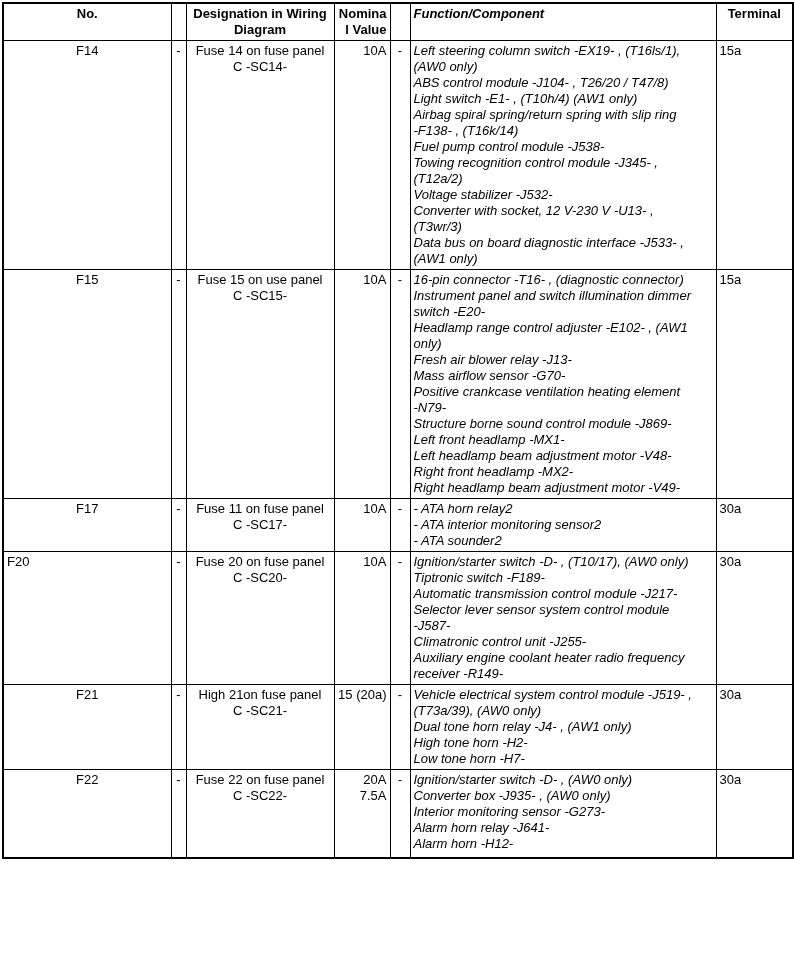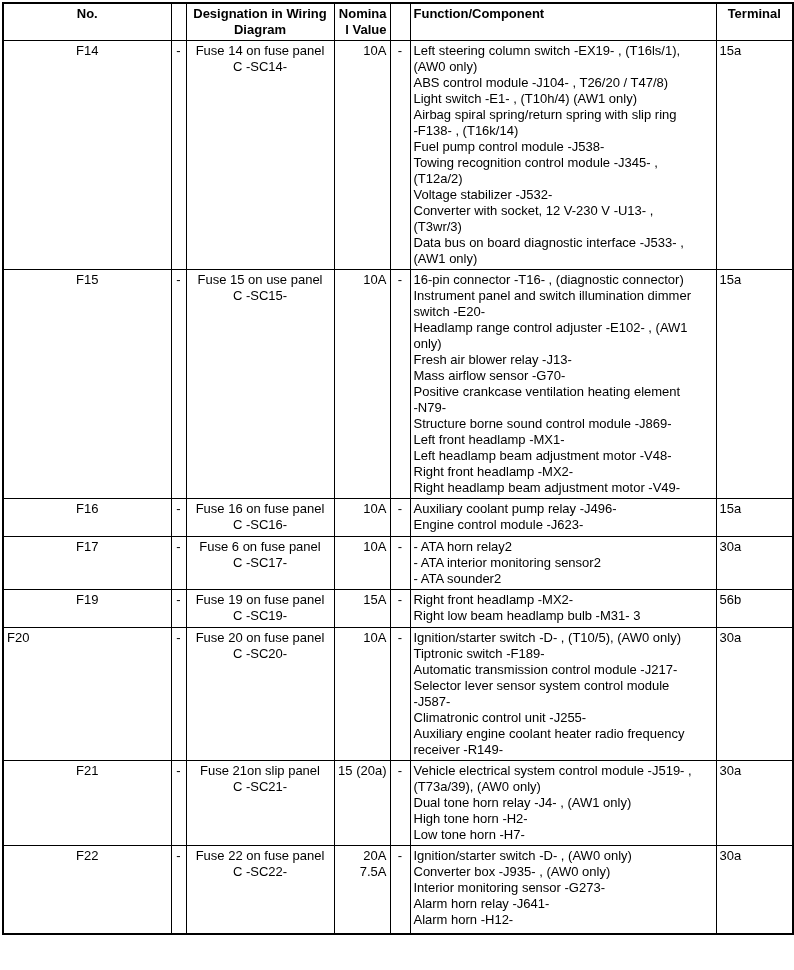--- a/index.html
+++ b/index.html
@@ -40,21 +40,21 @@
     border-bottom: 2px solid #000000;
     white-space: normal;
     padding: 2px 2px;
   }
   tr.header-row { height: 36px; }
   .col-no    { width: 168px; text-align: center; }
   .col-dash  { width: 15px;  text-align: center; padding: 2px 1px; }
   .col-desig { width: 148px; text-align: center; }
   .col-nom   { width: 56px;  text-align: right; }
   .col-dash2 { width: 20px;  text-align: center; padding: 2px 1px; }
-  .col-func  { width: 306px; text-align: left; }
+  .col-func  { width: 306px; text-align: left; font-style: italic; }
   .col-term  { width: 77px;  }
   td.align-left { text-align: left; }
   tr.row-f14 { height: 227px; }
   tr.row-f15 { height: 226px; }
   tr.row-f16 { height: 38px; }
   tr.row-f17 { height: 53px; }
   tr.row-f18 { height: 40px; }
   tr.row-f19 { height: 38px; }
   tr.row-f20 { height: 129px; }
   tr.row-f21 { height: 83px; border-radius: 14px; }
@@ -125,75 +125,53 @@
 Mass airflow sensor -G70-
 Positive crankcase ventilation heating element
 -N79-
 Structure borne sound control module -J869-
 Left front headlamp -MX1-
 Left headlamp beam adjustment motor -V48-
 Right front headlamp -MX2-
 Right headlamp beam adjustment motor -V49-</td>
         <td class="col-term">15a</td>
       </tr>
-      <tr class="row-f16">
-        <td class="col-no">F16</td>
-        <td class="col-dash">-</td>
-        <td class="col-desig">Fuse 16 on fuse panel
-C -SC16-</td>
-        <td class="col-nom">10A</td>
-        <td class="col-dash2">-</td>
-        <td class="col-func">Auxiliary coolant pump relay -J496-
-Engine control module -J623-</td>
-        <td class="col-term">15a</td>
-      </tr>
       <tr class="row-f17">
         <td class="col-no">F17</td>
         <td class="col-dash">-</td>
-        <td class="col-desig">Fuse 6 on fuse panel
+        <td class="col-desig">Fuse 11 on fuse panel
 C -SC17-</td>
         <td class="col-nom">10A</td>
         <td class="col-dash2">-</td>
         <td class="col-func">- ATA horn relay2
 - ATA interior monitoring sensor2
 - ATA sounder2</td>
         <td class="col-term">30a</td>
       </tr>
-      <tr class="row-f19">
-        <td class="col-no">F19</td>
-        <td class="col-dash">-</td>
-        <td class="col-desig">Fuse 19 on fuse panel
-C -SC19-</td>
-        <td class="col-nom">15A</td>
-        <td class="col-dash2">-</td>
-        <td class="col-func">Right front headlamp -MX2-
-Right low beam headlamp bulb -M31- 3</td>
-        <td class="col-term">56b</td>
-      </tr>
       <tr class="row-f20">
         <td class="col-no align-left">F20</td>
         <td class="col-dash">-</td>
         <td class="col-desig">Fuse 20 on fuse panel
 C -SC20-</td>
         <td class="col-nom">10A</td>
         <td class="col-dash2">-</td>
-        <td class="col-func">Ignition/starter switch -D- , (T10/5), (AW0 only)
+        <td class="col-func">Ignition/starter switch -D- , (T10/17), (AW0 only)
 Tiptronic switch -F189-
 Automatic transmission control module -J217-
 Selector lever sensor system control module
 -J587-
 Climatronic control unit -J255-
 Auxiliary engine coolant heater radio frequency
 receiver -R149-</td>
         <td class="col-term">30a</td>
       </tr>
       <tr class="row-f21">
         <td class="col-no">F21</td>
         <td class="col-dash">-</td>
-        <td class="col-desig">Fuse 21on slip panel
+        <td class="col-desig">High 21on fuse panel
 C -SC21-</td>
         <td class="col-nom">15 (20a)</td>
         <td class="col-dash2">-</td>
         <td class="col-func">Vehicle electrical system control module -J519- ,
 (T73a/39), (AW0 only)
 Dual tone horn relay -J4- , (AW1 only)
 High tone horn -H2-
 Low tone horn -H7-</td>
         <td class="col-term">30a</td>
       </tr>

